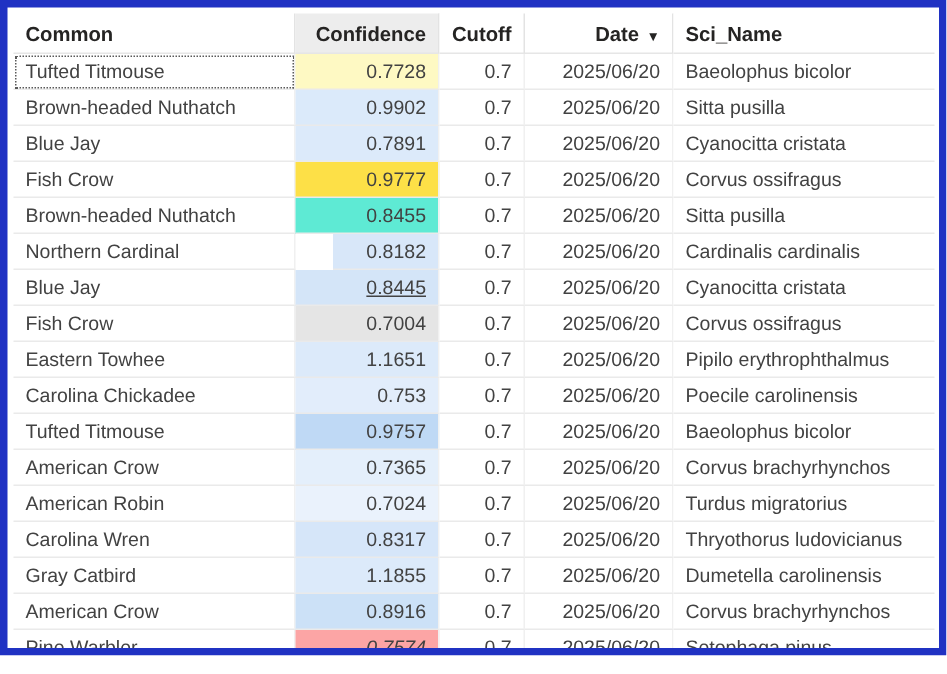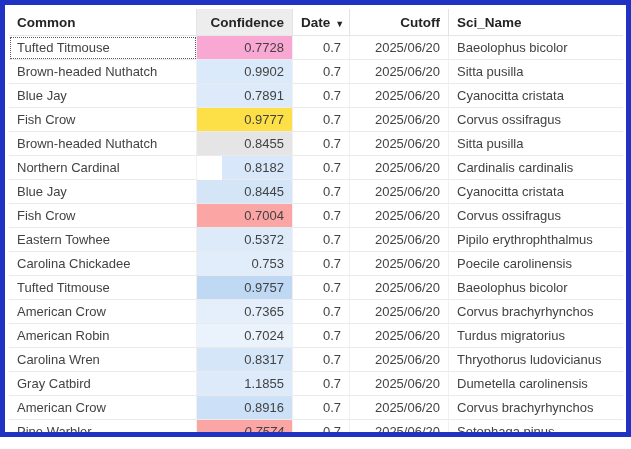--- a/index.html
+++ b/index.html
@@ -29,28 +29,28 @@
   .sort-icon{font-size:9px;margin-left:5px;color:#252423;}
   .focused{outline:1px dotted #5a5a5a;outline-offset:-2px;}
 </style>
 </head>
 <body>
 
 <div class="frame">
   <div class="grid" id="header-row">
       <div class="hcell"><span>Common</span></div>
       <div class="hcell right shaded"><span>Confidence</span></div>
+      <div class="hcell right"><span>Cutoff</span></div>
       <div class="hcell right"><span>Date</span><span class="sort-icon">▼</span></div>
-      <div class="hcell right"><span>Cutoff</span></div>
       <div class="hcell"><span>Sci_Name</span></div>
     </div>
   <div id="table-body">
       <div class="grid">
         <div class="cell focused">Tufted Titmouse</div>
-        <div class="cell right" style="background: #f9a8d4;">0.7728</div>
+        <div class="cell right" style="background: #fef9c3;">0.7728</div>
         <div class="cell right">0.7</div>
         <div class="cell right">2025/06/20</div>
         <div class="cell">Baeolophus bicolor</div>
       </div>
       <div class="grid">
         <div class="cell">Brown-headed Nuthatch</div>
         <div class="cell right" style="background: rgb(219, 234, 250);">0.9902</div>
         <div class="cell right">0.7</div>
         <div class="cell right">2025/06/20</div>
         <div class="cell">Sitta pusilla</div>
@@ -64,49 +64,49 @@
       </div>
       <div class="grid">
         <div class="cell">Fish Crow</div>
         <div class="cell right" style="background: #fde047;">0.9777</div>
         <div class="cell right">0.7</div>
         <div class="cell right">2025/06/20</div>
         <div class="cell">Corvus ossifragus</div>
       </div>
       <div class="grid">
         <div class="cell">Brown-headed Nuthatch</div>
-        <div class="cell right" style="background: #e5e5e5;">0.8455</div>
+        <div class="cell right" style="background: #5eead4;">0.8455</div>
         <div class="cell right">0.7</div>
         <div class="cell right">2025/06/20</div>
         <div class="cell">Sitta pusilla</div>
       </div>
       <div class="grid">
         <div class="cell">Northern Cardinal</div>
         <div class="cell right" style="background: rgb(216, 231, 249); margin-left: 25px;">0.8182</div>
         <div class="cell right">0.7</div>
         <div class="cell right">2025/06/20</div>
         <div class="cell">Cardinalis cardinalis</div>
       </div>
       <div class="grid">
         <div class="cell">Blue Jay</div>
-        <div class="cell right" style="background: rgb(212, 229, 248);">0.8445</div>
+        <div class="cell right" style="background: rgb(212, 229, 248); text-decoration: underline;">0.8445</div>
         <div class="cell right">0.7</div>
         <div class="cell right">2025/06/20</div>
         <div class="cell">Cyanocitta cristata</div>
       </div>
       <div class="grid">
         <div class="cell">Fish Crow</div>
-        <div class="cell right" style="background: #fca5a5; padding-left: 40px;">0.7004</div>
+        <div class="cell right" style="background: #e5e5e5; padding-left: 40px;">0.7004</div>
         <div class="cell right">0.7</div>
         <div class="cell right">2025/06/20</div>
         <div class="cell">Corvus ossifragus</div>
       </div>
       <div class="grid">
         <div class="cell">Eastern Towhee</div>
-        <div class="cell right" style="background: rgb(220, 234, 250);">0.5372</div>
+        <div class="cell right" style="background: rgb(220, 234, 250);">1.1651</div>
         <div class="cell right">0.7</div>
         <div class="cell right">2025/06/20</div>
         <div class="cell">Pipilo erythrophthalmus</div>
       </div>
       <div class="grid">
         <div class="cell">Carolina Chickadee</div>
         <div class="cell right" style="background: rgb(226, 237, 251);">0.753</div>
         <div class="cell right">0.7</div>
         <div class="cell right">2025/06/20</div>
         <div class="cell">Poecile carolinensis</div>

